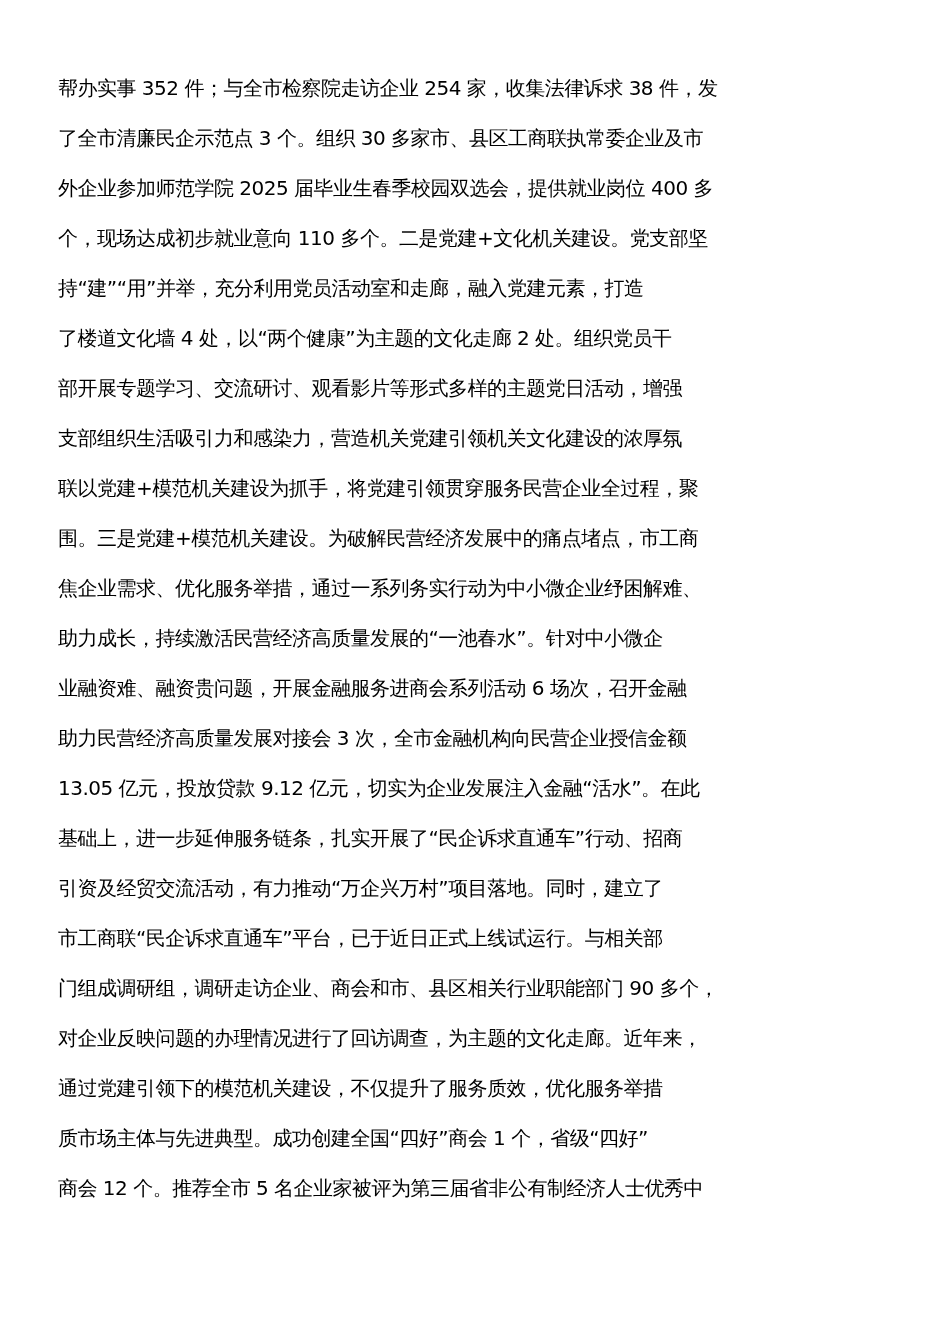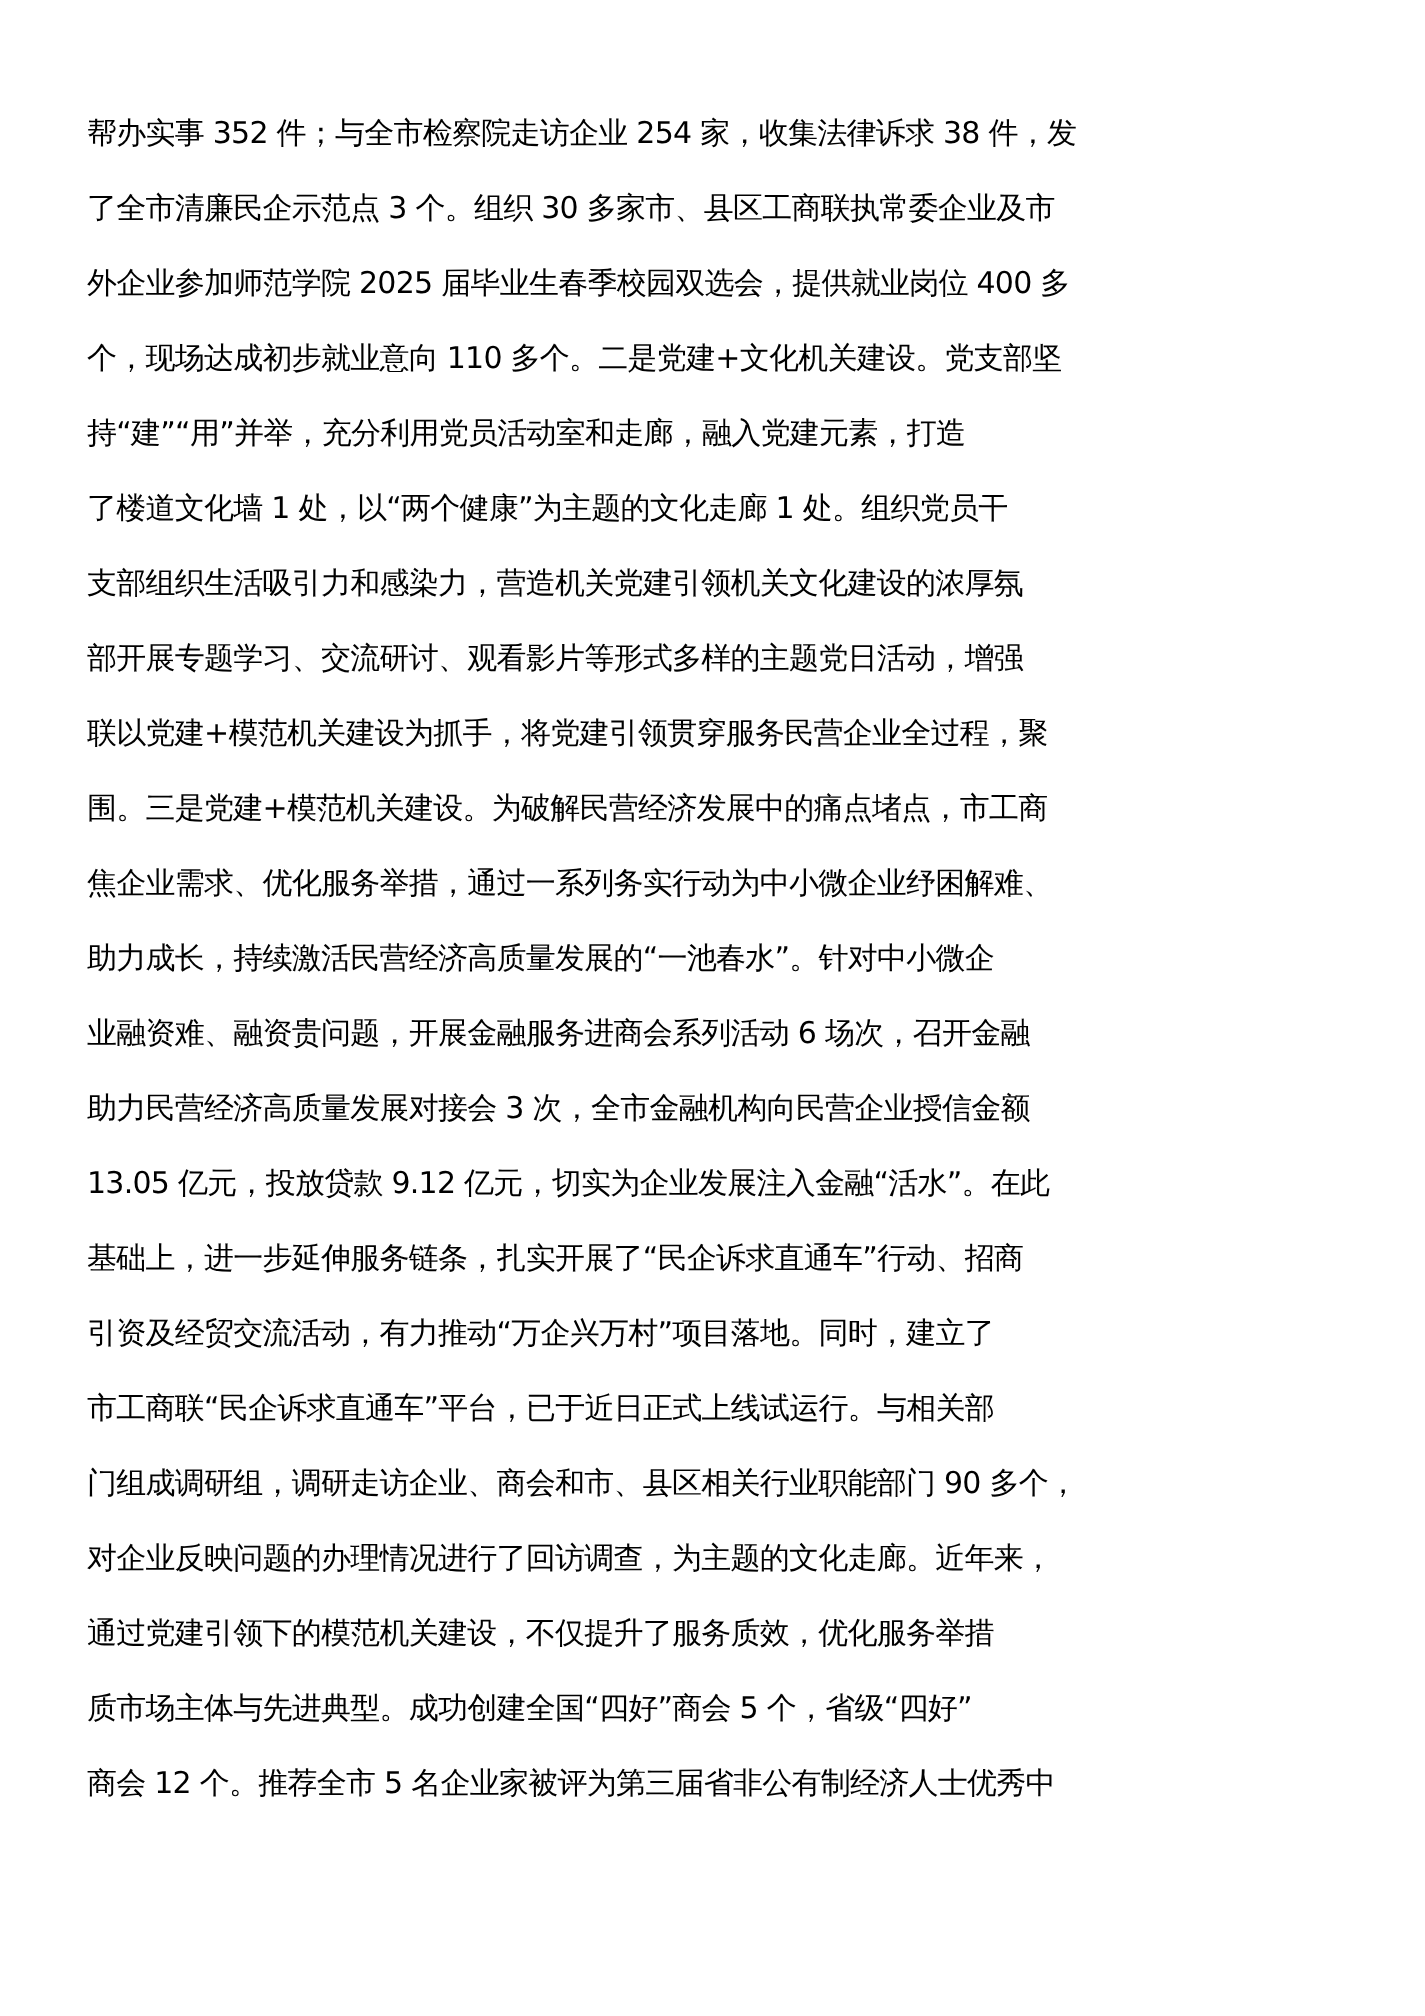--- a/index.html
+++ b/index.html
@@ -14,31 +14,31 @@
 </style>
 </head>
 <body>
 
 <div class="page">
   <div class="line">帮办实事 352 件；与全市检察院走访企业 254 家，收集法律诉求 38 件，发</div>
   <div class="line">了全市清廉民企示范点 3 个。组织 30 多家市、县区工商联执常委企业及市</div>
   <div class="line">外企业参加师范学院 2025 届毕业生春季校园双选会，提供就业岗位 400 多</div>
   <div class="line">个，现场达成初步就业意向 110 多个。二是党建+文化机关建设。党支部坚</div>
   <div class="line">持“建”“用”并举，充分利用党员活动室和走廊，融入党建元素，打造</div>
-  <div class="line">了楼道文化墙 1 处，以“两个健康”为主题的文化走廊 1 处。组织党员干</div>
+  <div class="line">了楼道文化墙 4 处，以“两个健康”为主题的文化走廊 2 处。组织党员干</div>
+  <div class="line">部开展专题学习、交流研讨、观看影片等形式多样的主题党日活动，增强</div>
   <div class="line">支部组织生活吸引力和感染力，营造机关党建引领机关文化建设的浓厚氛</div>
-  <div class="line">部开展专题学习、交流研讨、观看影片等形式多样的主题党日活动，增强</div>
   <div class="line">联以党建+模范机关建设为抓手，将党建引领贯穿服务民营企业全过程，聚</div>
   <div class="line">围。三是党建+模范机关建设。为破解民营经济发展中的痛点堵点，市工商</div>
   <div class="line">焦企业需求、优化服务举措，通过一系列务实行动为中小微企业纾困解难、</div>
   <div class="line">助力成长，持续激活民营经济高质量发展的“一池春水”。针对中小微企</div>
   <div class="line">业融资难、融资贵问题，开展金融服务进商会系列活动 6 场次，召开金融</div>
   <div class="line">助力民营经济高质量发展对接会 3 次，全市金融机构向民营企业授信金额</div>
   <div class="line">13.05 亿元，投放贷款 9.12 亿元，切实为企业发展注入金融“活水”。在此</div>
   <div class="line">基础上，进一步延伸服务链条，扎实开展了“民企诉求直通车”行动、招商</div>
   <div class="line">引资及经贸交流活动，有力推动“万企兴万村”项目落地。同时，建立了</div>
   <div class="line">市工商联“民企诉求直通车”平台，已于近日正式上线试运行。与相关部</div>
   <div class="line">门组成调研组，调研走访企业、商会和市、县区相关行业职能部门 90 多个，</div>
   <div class="line">对企业反映问题的办理情况进行了回访调查，为主题的文化走廊。近年来，</div>
   <div class="line">通过党建引领下的模范机关建设，不仅提升了服务质效，优化服务举措</div>
-  <div class="line">质市场主体与先进典型。成功创建全国“四好”商会 5 个，省级“四好”</div>
+  <div class="line">质市场主体与先进典型。成功创建全国“四好”商会 1 个，省级“四好”</div>
   <div class="line">商会 12 个。推荐全市 5 名企业家被评为第三届省非公有制经济人士优秀中</div>
 </div>
 
 </body></html>

